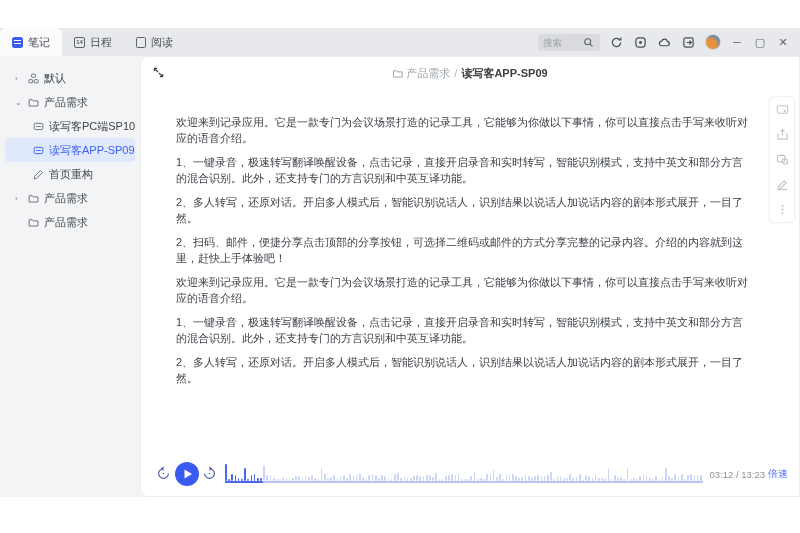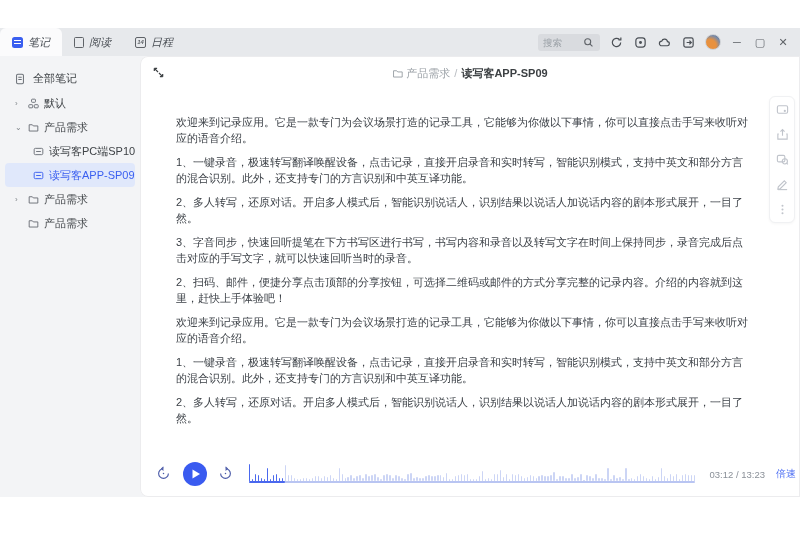--- a/index.html
+++ b/index.html
@@ -3,21 +3,21 @@
 <meta charset="utf-8">
 <style>
   * { margin:0; padding:0; box-sizing:border-box; }
   html,body { width:800px; height:533px; background:#fff; font-family:"Liberation Sans","DejaVu Sans",sans-serif; overflow:hidden; }
   .stage { position:relative; width:800px; height:533px; background:#fff; }
   .window { position:absolute; top:28px; left:0; width:800px; height:469px; background:#f3f4f6; }
 
   
   .titlebar { height:28px; background:#e7e9ec; display:flex; align-items:stretch; font-size:11px; color:#3c4043; }
   .app-name { display:flex; align-items:center; padding:0 14px; font-weight:bold; font-size:11.5px; }
-  .tab { display:flex; align-items:center; gap:5px; padding:0 12px; cursor:default; color:#4a4f55;font-style:italic; }
+  .tab { display:flex; align-items:center; gap:5px; padding:0 12px; cursor:default; color:#4a4f55; }
   .tab.active { background:#fbfbfc; border-radius:6px 6px 0 0; }
   .tab-icon-notes { width:11px; height:11px; background:#3a5ff0; border-radius:2.5px; position:relative; }
   .tab-icon-notes::before { content:""; position:absolute; left:2px; right:2px; top:3px; height:1.4px; background:#fff; box-shadow:0 3px 0 #fff; }
   .cal-box { width:11px; height:11px; border:1.2px solid #5f6368; border-radius:2px; font-size:6px; display:flex; align-items:center; justify-content:center; color:#5f6368; font-weight:bold; }
   .book-box { width:10px; height:11px; border:1.2px solid #5f6368; border-radius:1.5px; }
   .titlebar-right { margin-left:auto; display:flex; align-items:center; gap:9px; padding-right:10px; }
   .search-box { width:62px; height:17px; background:#d9dbdf; border-radius:3px; display:flex; align-items:center; padding:0 5px; gap:4px; }
   .search-box input { border:none; outline:none; background:transparent; width:36px; font-size:9.5px; color:#5f6368; font-family:inherit; }
   .search-box input::placeholder { color:#9aa0a6; }
   .tb-icon { width:15px; height:15px; display:flex; align-items:center; justify-content:center; color:#4a4f55; }
@@ -54,21 +54,21 @@
   .seg-btn { padding:3px 9px; background:#eef0f2; color:#5f6368; }
   .seg-btn.active { background:#fff; color:#3c4043; border-right:1px solid #e3e5e8; }
 
   .tool-rail { position:absolute; right:5px; top:40px; width:26px; background:#fff; border:1px solid #f0f1f3; border-radius:6px; padding:6px 0; display:flex; flex-direction:column; align-items:center; gap:12px; box-shadow:0 1px 3px rgba(0,0,0,.04); }
   .tool-rail svg { width:13px; height:13px; color:#c0c4cb; }
 
   .content { flex:1; overflow:hidden; padding:24px 46px 0 36px; font-size:11px; line-height:16px; color:#3a3f45; }
   .content p { margin-bottom:8px; }
 
   
-  .player { height:40px; display:flex; align-items:center; padding:0 4px 6px 16px; gap:11px; flex-shrink:0; }
+  .player { height:40px; display:flex; align-items:center; padding:0 12px 6px 16px; gap:3px; flex-shrink:0; }
   .mini-btn { width:16px; height:16px; color:#4a5aa8; }
   .mini-btn svg { width:15px; height:15px; }
   .play-btn { width:24px; height:24px; border-radius:50%; background:#3a5bf0; display:flex; align-items:center; justify-content:center; flex-shrink:0; }
   .play-btn svg { width:10px; height:10px; color:#fff; margin-left:1px; }
   .wave-wrap { flex:1; height:20px; position:relative; margin:0 4px; }
   .wave-bars { position:absolute; left:0; right:0; bottom:3px; top:0; display:flex; align-items:flex-end; gap:1.5px; overflow:hidden; }
   .wave-bars i { flex:1; min-width:1px; border-radius:1px; }
   .wave-line { position:absolute; left:0; right:0; bottom:1px; height:2.5px; background:#b9c5f2; border-radius:2px; }
   .wave-line-played { position:absolute; left:0; bottom:1px; height:2.5px; background:#4a68ee; border-radius:2px; }
   .time-text { font-size:9.5px; color:#8a9098; white-space:nowrap; }
@@ -79,26 +79,26 @@
 
 <div class="stage">
   <div class="window">
 
     <div class="titlebar">
       <div class="tab active">
         <span class="tab-icon-notes"></span>
         <span>笔记</span>
       </div>
       <div class="tab">
+        <span class="cal-box">14</span>
+        <span>日程</span>
+      </div>
+      <div class="tab">
         <span class="book-box"></span>
         <span>阅读</span>
-      </div>
-      <div class="tab">
-        <span class="cal-box">14</span>
-        <span>日程</span>
       </div>
       <div class="titlebar-right">
         <div class="search-box">
           <input placeholder="搜索" style="">
           <svg viewBox="0 0 14 14" fill="none" stroke="#5f6368" stroke-width="1.4" width="11" height="11">
               <circle cx="6" cy="6" r="3.8"></circle>
               <path d="M9 9 l3 3"></path>
             </svg>
         </div>
         <span class="tb-icon">
@@ -127,27 +127,20 @@
         <span class="avatar"></span>
         <span class="winctl">─</span>
         <span class="winctl">▢</span>
         <span class="winctl">✕</span>
       </div>
     </div>
 
     <div class="body-row">
 
       <div class="sidebar">
-        <div class="side-item">
-          <svg viewBox="0 0 14 14" fill="none" stroke="#6b7077" stroke-width="1.2">
-              <rect x="3" y="1.5" width="8" height="11" rx="1.5"></rect>
-              <path d="M5 5 h4 M5 7.5 h4"></path>
-            </svg>
-          <span>全部笔记</span>
-        </div>
 
 
         <div class="tree-row">
           <span class="arrow">›</span>
           <svg viewBox="0 0 14 14" fill="none" stroke="#6b7077" stroke-width="1.2">
               <rect x="4.5" y="1.5" width="5" height="4" rx="1"></rect>
               <rect x="1" y="8.5" width="5" height="4" rx="1"></rect>
               <rect x="8" y="8.5" width="5" height="4" rx="1"></rect>
             </svg>
           <span class="tree-label">默认</span>
@@ -165,20 +158,26 @@
               <path d="M4 7 h6"></path>
             </svg>
           <span class="tree-label">读写客PC端SP10</span>
         </div>
         <div class="tree-row indent selected">
           <svg viewBox="0 0 14 14" fill="none" stroke="currentColor" stroke-width="1.2">
               <rect x="1.5" y="3" width="11" height="8" rx="1.5"></rect>
               <path d="M4 7 h6"></path>
             </svg>
           <span class="tree-label">读写客APP-SP09</span>
+        </div>
+        <div class="tree-row indent">
+          <svg viewBox="0 0 14 14" fill="none" stroke="#6b7077" stroke-width="1.2">
+              <path d="M9.5 2 l2.5 2.5 -7.5 7.5 -3 .5 .5 -3 z"></path>
+            </svg>
+          <span class="tree-label">首页重构</span>
         </div>
         <div class="tree-row">
           <span class="arrow">›</span>
           <svg viewBox="0 0 14 14" fill="none" stroke="#6b7077" stroke-width="1.2">
               <path d="M1.5 3.5 h4 l1.3 1.5 h5.7 v6.5 h-11 z"></path>
             </svg>
           <span class="tree-label">产品需求</span>
         </div>
         <div class="tree-row">
           <span class="arrow"></span>
@@ -231,21 +230,20 @@
               <circle cx="7" cy="3" r="1.1"></circle>
               <circle cx="7" cy="7" r="1.1"></circle>
               <circle cx="7" cy="11" r="1.1"></circle>
             </svg>
         </div>
 
         <div class="content">
           <p>欢迎来到记录应用。它是一款专门为会议场景打造的记录工具，它能够为你做以下事情，你可以直接点击手写来收听对应的语音介绍。</p>
           <p>1、一键录音，极速转写翻译唤醒设备，点击记录，直接开启录音和实时转写，智能识别模式，支持中英文和部分方言的混合识别。此外，还支持专门的方言识别和中英互译功能。</p>
           <p>2、多人转写，还原对话。开启多人模式后，智能识别说话人，识别结果以说话人加说话内容的剧本形式展开，一目了然。</p>
-          <p>3、字音同步，快速回听提笔在下方书写区进行书写，书写内容和录音以及转写文字在时间上保持同步，录音完成后点击对应的手写文字，就可以快速回听当时的录音。</p>
           <p>2、扫码、邮件，便捷分享点击顶部的分享按钮，可选择二维码或邮件的方式分享完整的记录内容。介绍的内容就到这里，赶快上手体验吧！</p>
           <p>欢迎来到记录应用。它是一款专门为会议场景打造的记录工具，它能够为你做以下事情，你可以直接点击手写来收听对应的语音介绍。</p>
           <p>1、一键录音，极速转写翻译唤醒设备，点击记录，直接开启录音和实时转写，智能识别模式，支持中英文和部分方言的混合识别。此外，还支持专门的方言识别和中英互译功能。</p>
           <p>2、多人转写，还原对话。开启多人模式后，智能识别说话人，识别结果以说话人加说话内容的剧本形式展开，一目了然。</p>
         </div>
 
         <div class="player">
           <span class="mini-btn">
             <svg viewBox="0 0 16 16" fill="none" stroke="currentColor" stroke-width="1.2">
                 <path d="M8 2.8 a5.2 5.2 0 1 0 5.2 5.2"></path>

